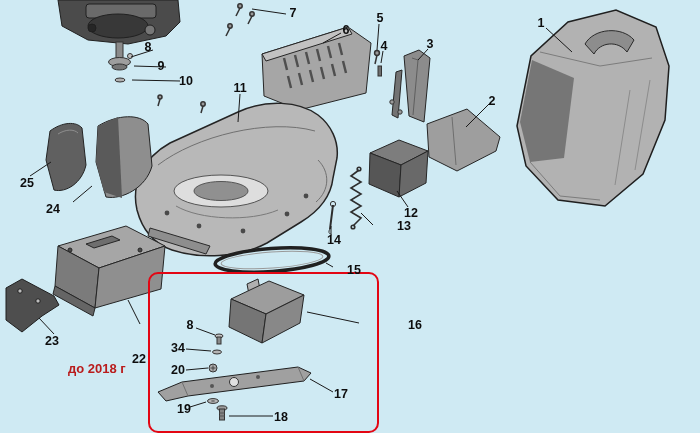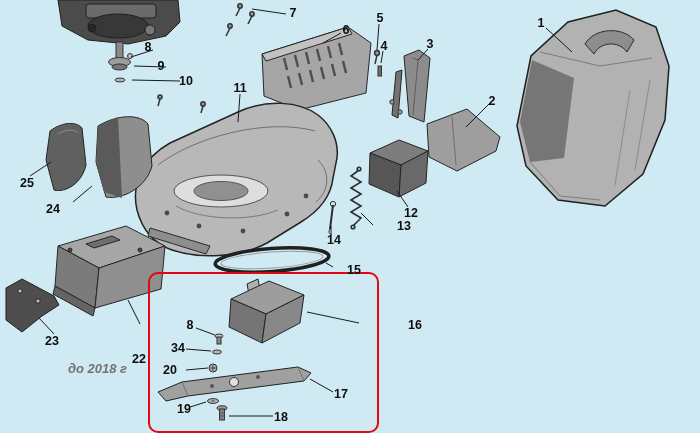--- a/index.html
+++ b/index.html
@@ -241,24 +241,24 @@
       <span class="callout" style="left: 186px; top: 81px;">10</span>
       <span class="callout" style="left: 240px; top: 88px;">11</span>
       <span class="callout" style="left: 411px; top: 213px;">12</span>
       <span class="callout" style="left: 375px; top: 226px; margin-left: 29px;">13</span>
       <span class="callout" style="left: 334px; top: 240px;">14</span>
       <span class="callout" style="left: 354px; top: 270px;">15</span>
       <span class="callout" style="left: 367px; top: 325px; margin-left: 48px;">16</span>
       <span class="callout" style="left: 341px; top: 394px;">17</span>
       <span class="callout" style="left: 281px; top: 417px;">18</span>
       <span class="callout" style="left: 184px; top: 409px;">19</span>
-      <span class="callout" style="left: 170px; top: 370px;">20</span>
+      <span class="callout" style="left: 178px; top: 370px;">20</span>
       <span class="callout" style="left: 178px; top: 348px;">34</span>
       <span class="callout" style="left: 139px; top: 331px; margin-top: 28px;">22</span>
       <span class="callout" style="left: 52px; top: 341px;">23</span>
       <span class="callout" style="left: 53px; top: 209px;">24</span>
       <span class="callout" style="left: 27px; top: 183px;">25</span>
       <span class="callout" style="left: 190px; top: 325px;">8</span>
     </div>
 
-  <div class="annotation" style="color: #737373; font-style: italic;">до 2018 г</div>
+  <div class="annotation" style="color: #b91c1c;">до 2018 г</div>
 
 </div>
 
 </body></html>

